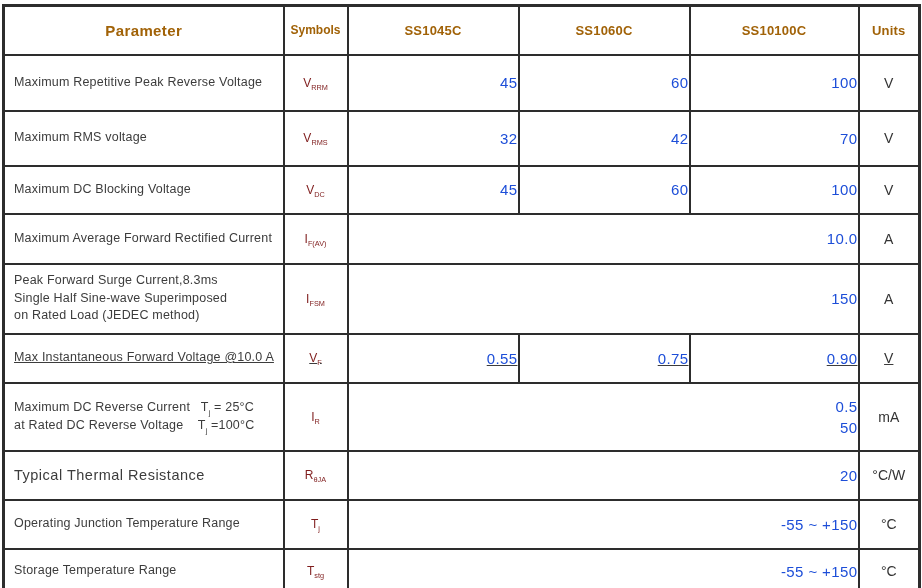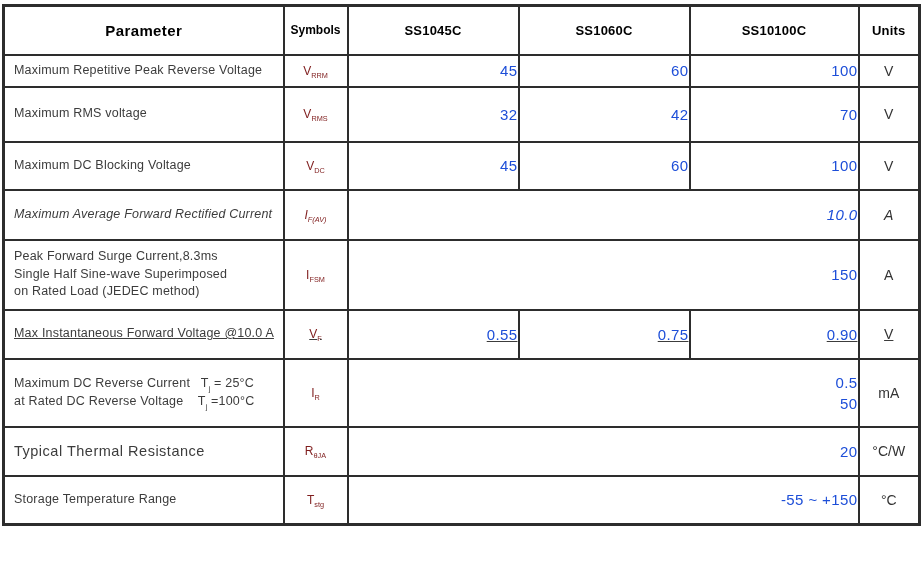--- a/index.html
+++ b/index.html
@@ -22,42 +22,42 @@
   }
   th, td {
     border: 2px solid #2d2d2d;
     padding: 0;
     vertical-align: middle;
     background: #ffffff;
   }
   thead tr { height: 49px; }
   th {
     font-weight: bold;
-    color: #000000;
+    color: #a16207;
     text-align: center;
     letter-spacing: 0.2px;
   }
   th.h-parameter { font-size: 15px; letter-spacing: 0.4px; }
   th.h-symbols   { font-size: 12px; letter-spacing: 0; }
   th.h-device    { font-size: 13px; }
   th.h-units     { font-size: 13px; }
 
   
   col.c-param  { width: 280px; }
   col.c-sym    { width: 64px; }
   col.c-v1     { width: 171px; }
   col.c-v2     { width: 171px; }
   col.c-v3     { width: 169px; }
   col.c-unit   { width: 61px; }
 
   
-  tbody tr:nth-child(1)  { height: 32px; }
+  tbody tr:nth-child(1)  { height: 56px; }
   tbody tr:nth-child(2)  { height: 55px; }
   tbody tr:nth-child(3)  { height: 48px; }
-  tbody tr:nth-child(4)  { height: 50px; font-style: italic; }
+  tbody tr:nth-child(4)  { height: 50px; }
   tbody tr:nth-child(5)  { height: 70px; }
   tbody tr:nth-child(6)  { height: 49px; text-decoration: underline; }
   tbody tr:nth-child(7)  { height: 68px; }
   tbody tr:nth-child(8)  { height: 49px; }
   tbody tr:nth-child(9)  { height: 49px; }
   tbody tr:nth-child(10) { height: 46px; }
 
   td.parameter-cell {
     text-align: left;
     padding-left: 9px;
@@ -201,20 +201,30 @@
           <div class="param-line">Typical Thermal Resistance</div>
         </td>
     <td class="symbol-cell">R<sub>θJA</sub></td>
     <td class="value-cell" colspan="3">
           <div class="value-line">20</div>
         </td>
         <td class="unit-cell">°C/W</td>
   </tr>
       <tr>
     <td class="parameter-cell">
+          <div class="param-line">Operating Junction Temperature Range</div>
+        </td>
+    <td class="symbol-cell">T<sub>j</sub></td>
+    <td class="value-cell" colspan="3">
+          <div class="value-line">-55 ~ +150</div>
+        </td>
+        <td class="unit-cell">°C</td>
+  </tr>
+      <tr>
+    <td class="parameter-cell">
           <div class="param-line">Storage Temperature Range</div>
         </td>
     <td class="symbol-cell">T<sub>stg</sub></td>
     <td class="value-cell" colspan="3">
           <div class="value-line">-55 ~ +150</div>
         </td>
         <td class="unit-cell">°C</td>
   </tr>
     </tbody>
 </table>

